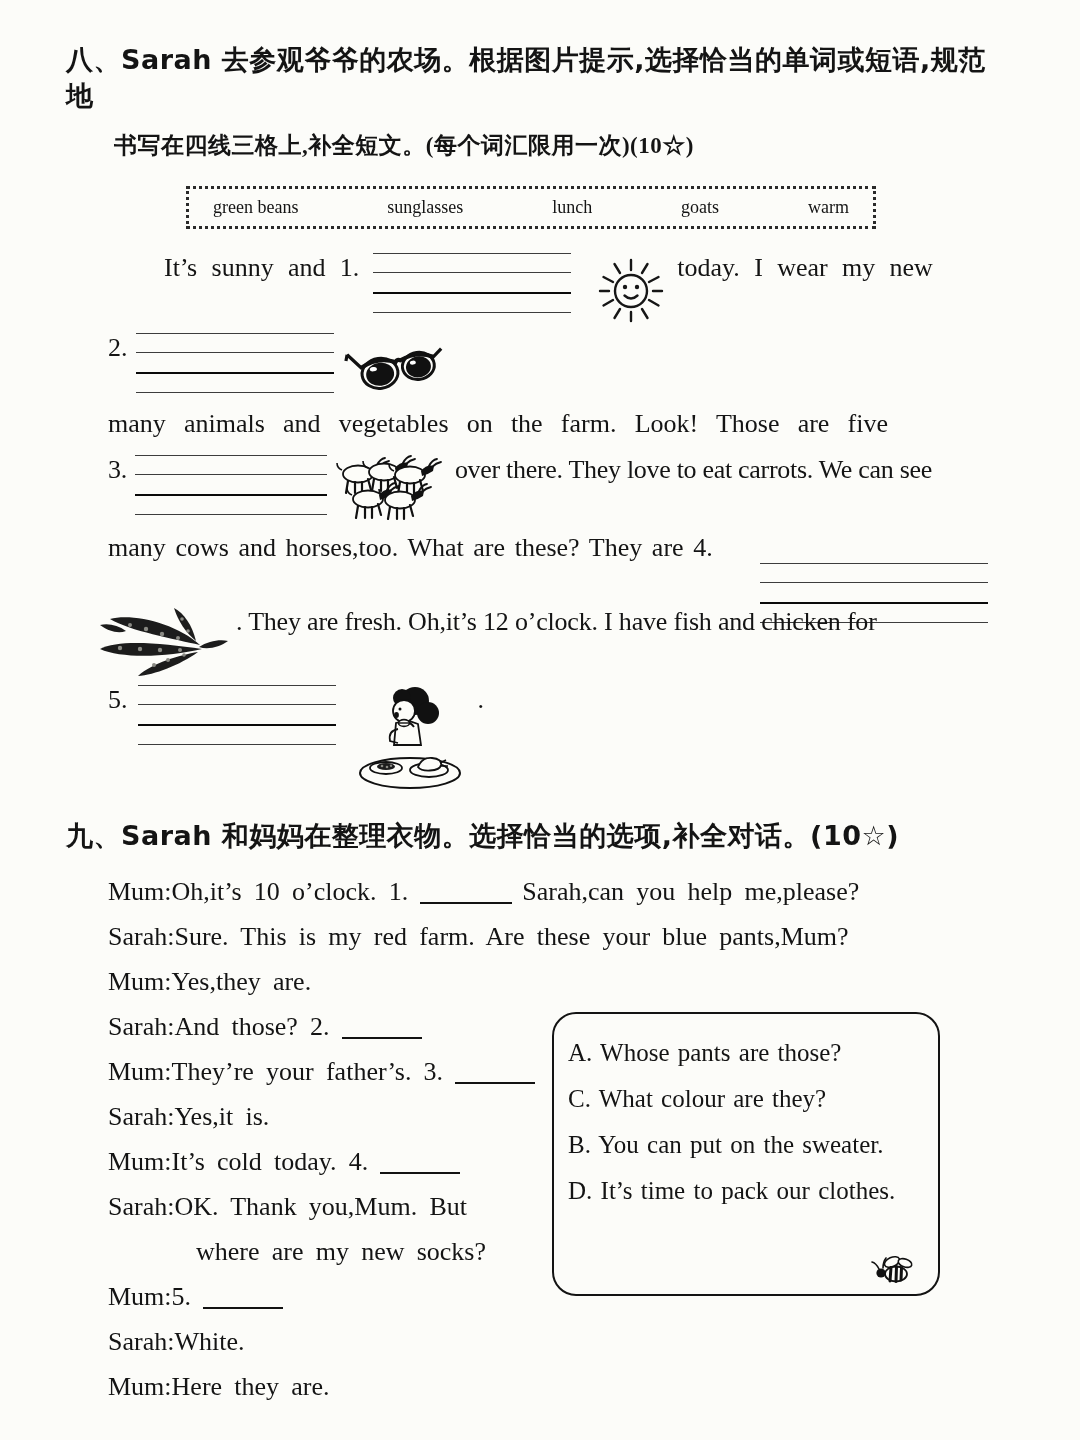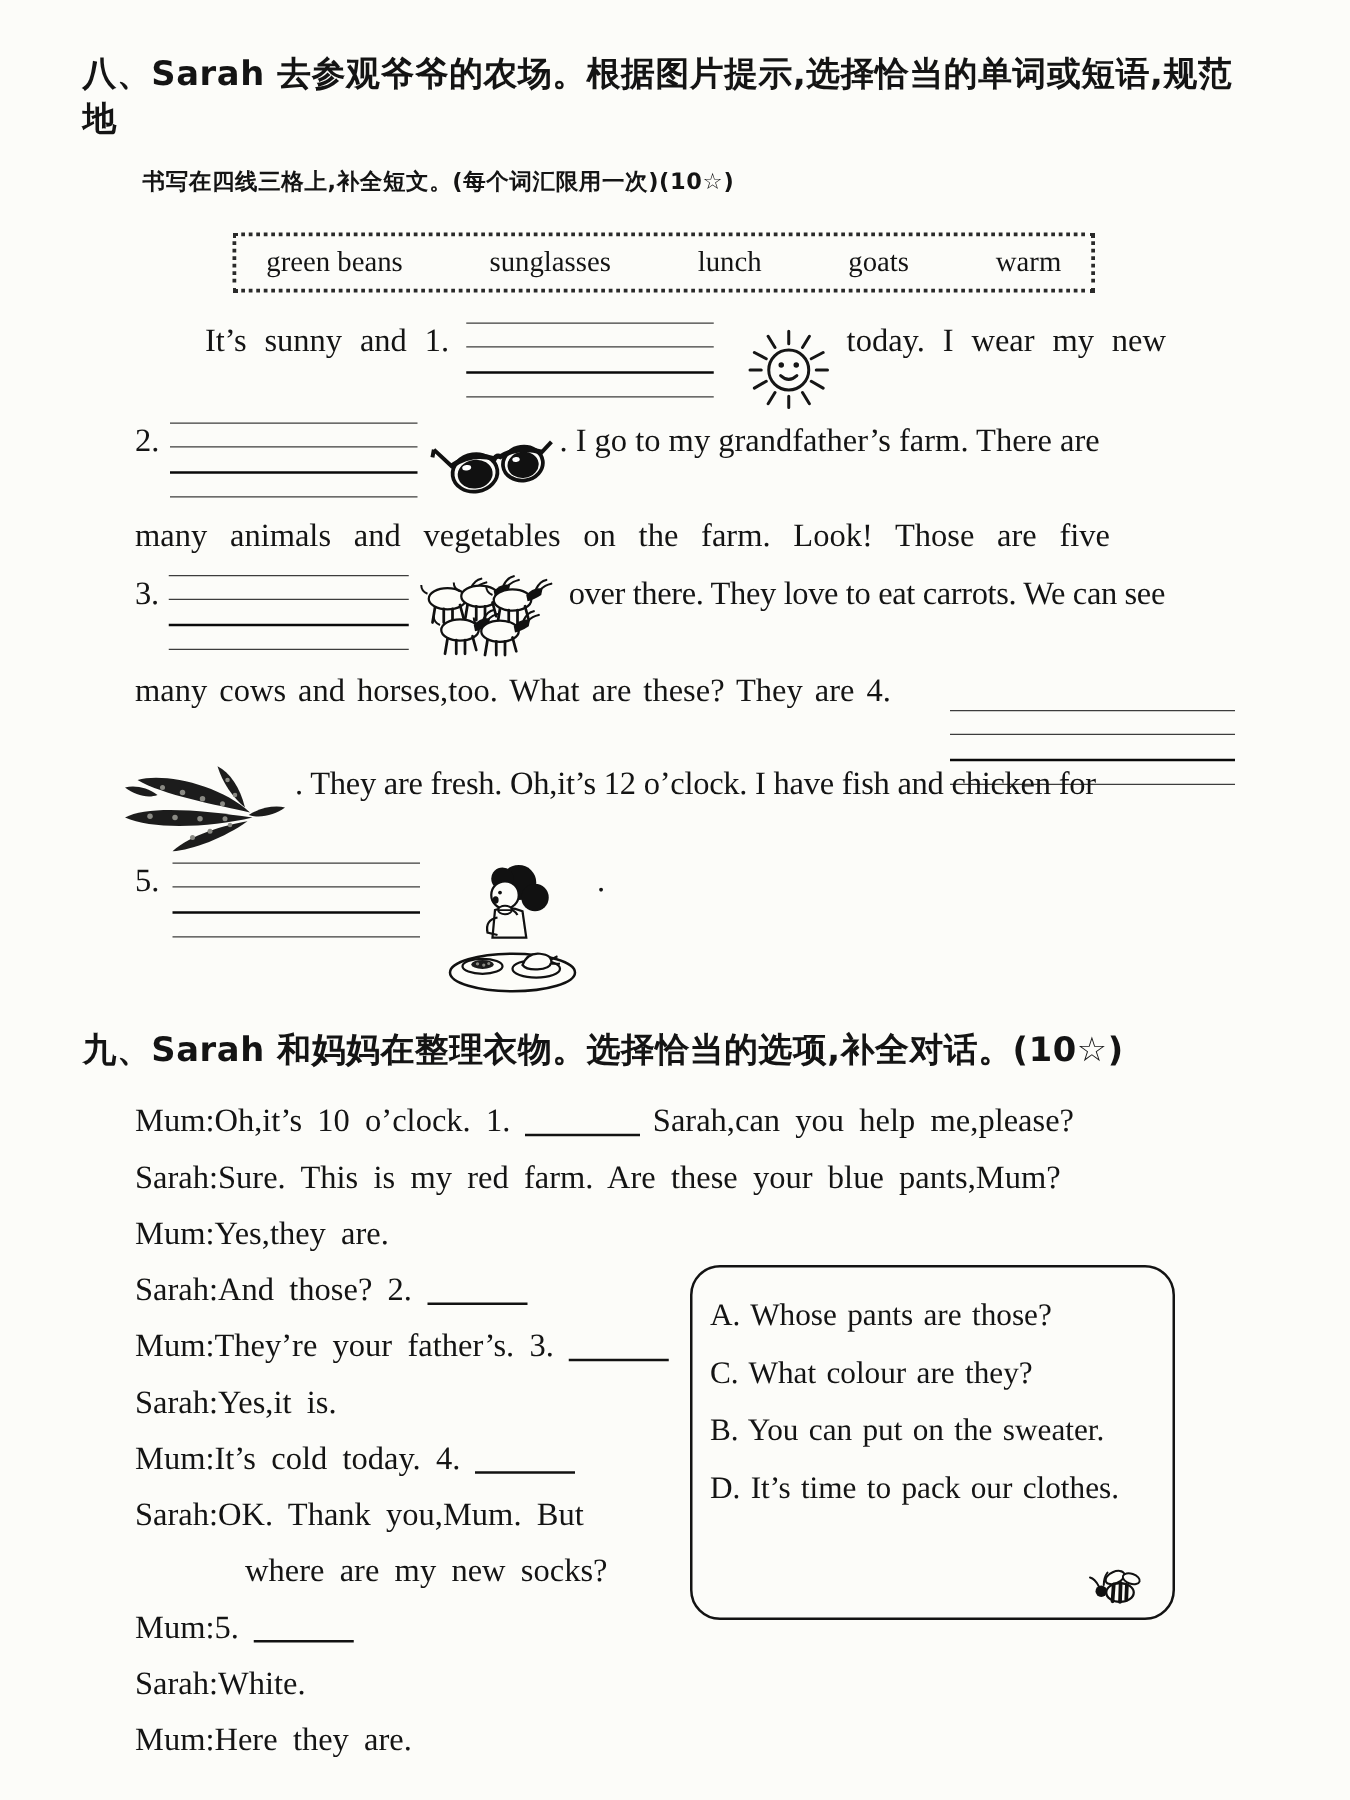--- a/index.html
+++ b/index.html
@@ -3,25 +3,25 @@
 <meta charset="utf-8">
 <style>
   html,body{margin:0;padding:0;background:#dddcd8;}
   .page{
     width:1080px;height:1440px;background:#fcfcf9;position:relative;overflow:hidden;
     color:#141414;font-family:"Liberation Serif",serif;margin:0 auto;
   }
   .cjk{font-family:"DejaVu Sans","Liberation Sans",sans-serif;font-weight:700;}
   
   .s8-title1{padding-top:42px;margin:0 80px 0 66px;font-size:27px;line-height:36px;letter-spacing:.5px;}
-  .s8-title2{margin:14px 80px 0 114px;font-size:18px;line-height:36px;letter-spacing:.5px;}
+  .s8-title2{margin:14px 80px 0 114px;font-size:23px;line-height:36px;letter-spacing:.5px;font-family:Liberation Serif, serif;}
   .wordbank{
     margin:22px 0 0 186px;width:690px;box-sizing:border-box;border:3px dotted #2a2a2a;
     display:flex;justify-content:space-between;align-items:center;padding:8px 24px;
-    font-size:23px;
+    font-size:18px;
   }
   .pline{margin-left:108px;margin-right:92px;display:flex;font-size:26px;}
   .pnum{flex-shrink:0;}
   .grid4{width:198px;height:60px;display:flex;flex-direction:column;justify-content:space-between;flex-shrink:0;}
   .grid4 b{display:block;height:0;border-top:1.6px solid #3d3d3d;}
   .grid4 b:nth-child(3){border-top:2.6px solid #0a0a0a;}
   .icon{flex-shrink:0;display:block;}
   .pA{margin-top:24px;height:62px;padding-left:56px;word-spacing:.3em;}
   .pA .grid4{margin:0 14px;}
   .pA .icon{margin:0 8px;}
@@ -105,21 +105,20 @@
           <ellipse cx="74" cy="36" rx="16" ry="13.5" fill="none" stroke="#111" stroke-width="3"></ellipse>
           <ellipse cx="35" cy="39" rx="14" ry="11.5" fill="#111"></ellipse>
           <ellipse cx="74" cy="37" rx="12.5" ry="10.5" fill="#111"></ellipse>
           <path d="M17 30 Q35 21 52 29 Q54 26 57 28 Q74 21 90 29" fill="none" stroke="#111" stroke-width="4"></path>
           <path d="M18 31 L5 15 M5 15 l-2 6" fill="none" stroke="#111" stroke-width="3.2"></path>
           <path d="M89 30 l10 -8" fill="none" stroke="#111" stroke-width="3.2"></path>
           <ellipse cx="29" cy="33" rx="3.6" ry="2.2" fill="#fff"></ellipse>
           <ellipse cx="69" cy="32" rx="3" ry="2" fill="#fff"></ellipse>
         </g>
       </svg>
-      <span>. I go to my grandfather’s farm. There are</span>
     </div>
 
     <div class="pline pC">
       <span>many animals and vegetables on the farm. Look! Those are five</span>
     </div>
 
     <div class="pline pD">
       <span class="pnum">3.</span>
       <div class="grid4">
           <b></b>

